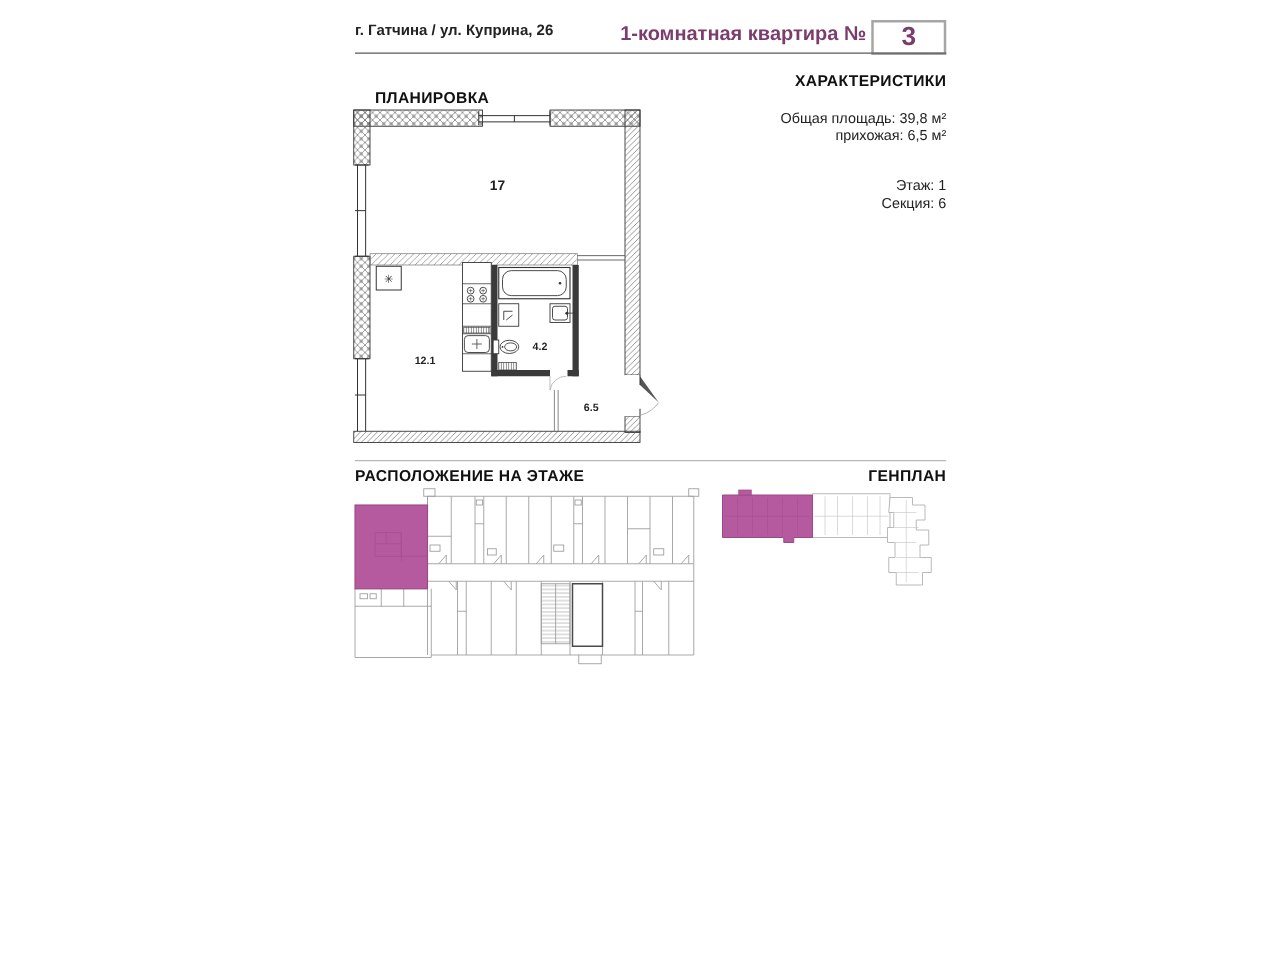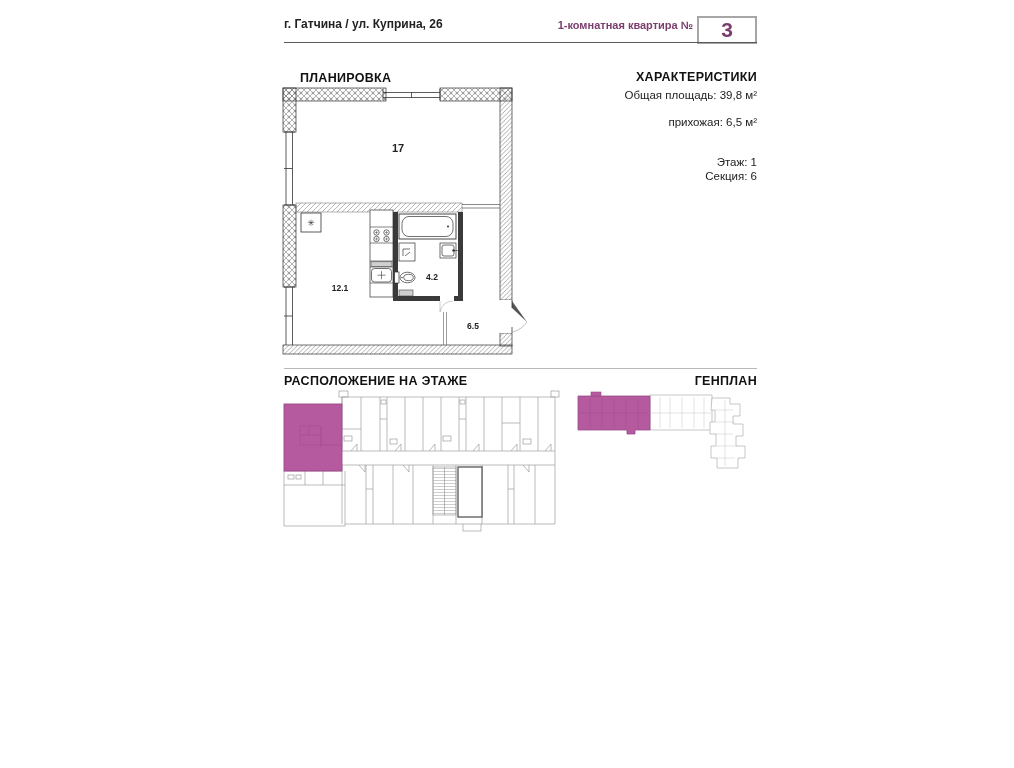--- a/index.html
+++ b/index.html
@@ -3,34 +3,34 @@
 <meta charset="utf-8">
 <style>
   * { margin:0; padding:0; box-sizing:border-box; }
   html,body { background:#fff; }
   .page {
     position:relative; width:1014px; height:592px; background:#ffffff;
     font-family:"Liberation Sans", sans-serif; color:#1c1c1c; overflow:hidden;
   }
   .abs { position:absolute; }
   .hdr-address { left:284px; top:17px; font-size:12px; font-weight:bold; color:#222; }
-  .hdr-apt { right:321px; top:19px; font-size:11px; font-weight:bold; color:#7b3d6e; }
+  .hdr-apt { right:321px; top:19px; font-size:16px; font-weight:bold; color:#7b3d6e; }
   .hdr-numbox {
     left:697px; top:16px; width:60px; height:28px; background:#fff;
     border:2px solid #a6a6a6; display:flex; align-items:center; justify-content:center;
     font-size:21px; font-weight:bold; color:#7b3d6e;
   }
   .hdr-rule { left:284px; top:42px; width:473px; height:1px; background:#5a5a5a; }
   .sec-title { font-size:12.5px; font-weight:bold; letter-spacing:0.3px; color:#111; }
   .t-plan { left:300px; top:71px; }
-  .t-char { right:257px; top:70px; text-align:right; }
+  .t-char { right:257px; top:58px; text-align:right; }
   .t-floor { left:284px; top:374px; }
   .t-gen  { right:257px; top:374px; text-align:left; }
   .chars { right:257px; top:89px; width:260px; text-align:right; font-size:11.5px; line-height:13.5px; color:#222; }
-  .chars .total { margin-bottom:13px; }
+  .chars .total { }
   .chars .floorblk { margin-top:27px; }
   .divider { left:284px; top:368px; width:473px; height:1px; background:#b8b8b8; }
   .wm-left { left:252px; top:720px; display:flex; align-items:center; gap:8px; color:#f2f2f2; }
   .wm-left .wm-text { font-size:22px; font-weight:bold; }
   .wm-right { left:789px; top:705px; font-size:28px; font-weight:bold; color:#f0f0f0; letter-spacing:0.5px; }
   svg text { font-family:"Liberation Sans", sans-serif; }
   .room-big { font-size:11px; font-weight:bold; fill:#222; }
   .room-sm  { font-size:8.5px; font-weight:600; fill:#222; }
 </style>
 </head>

